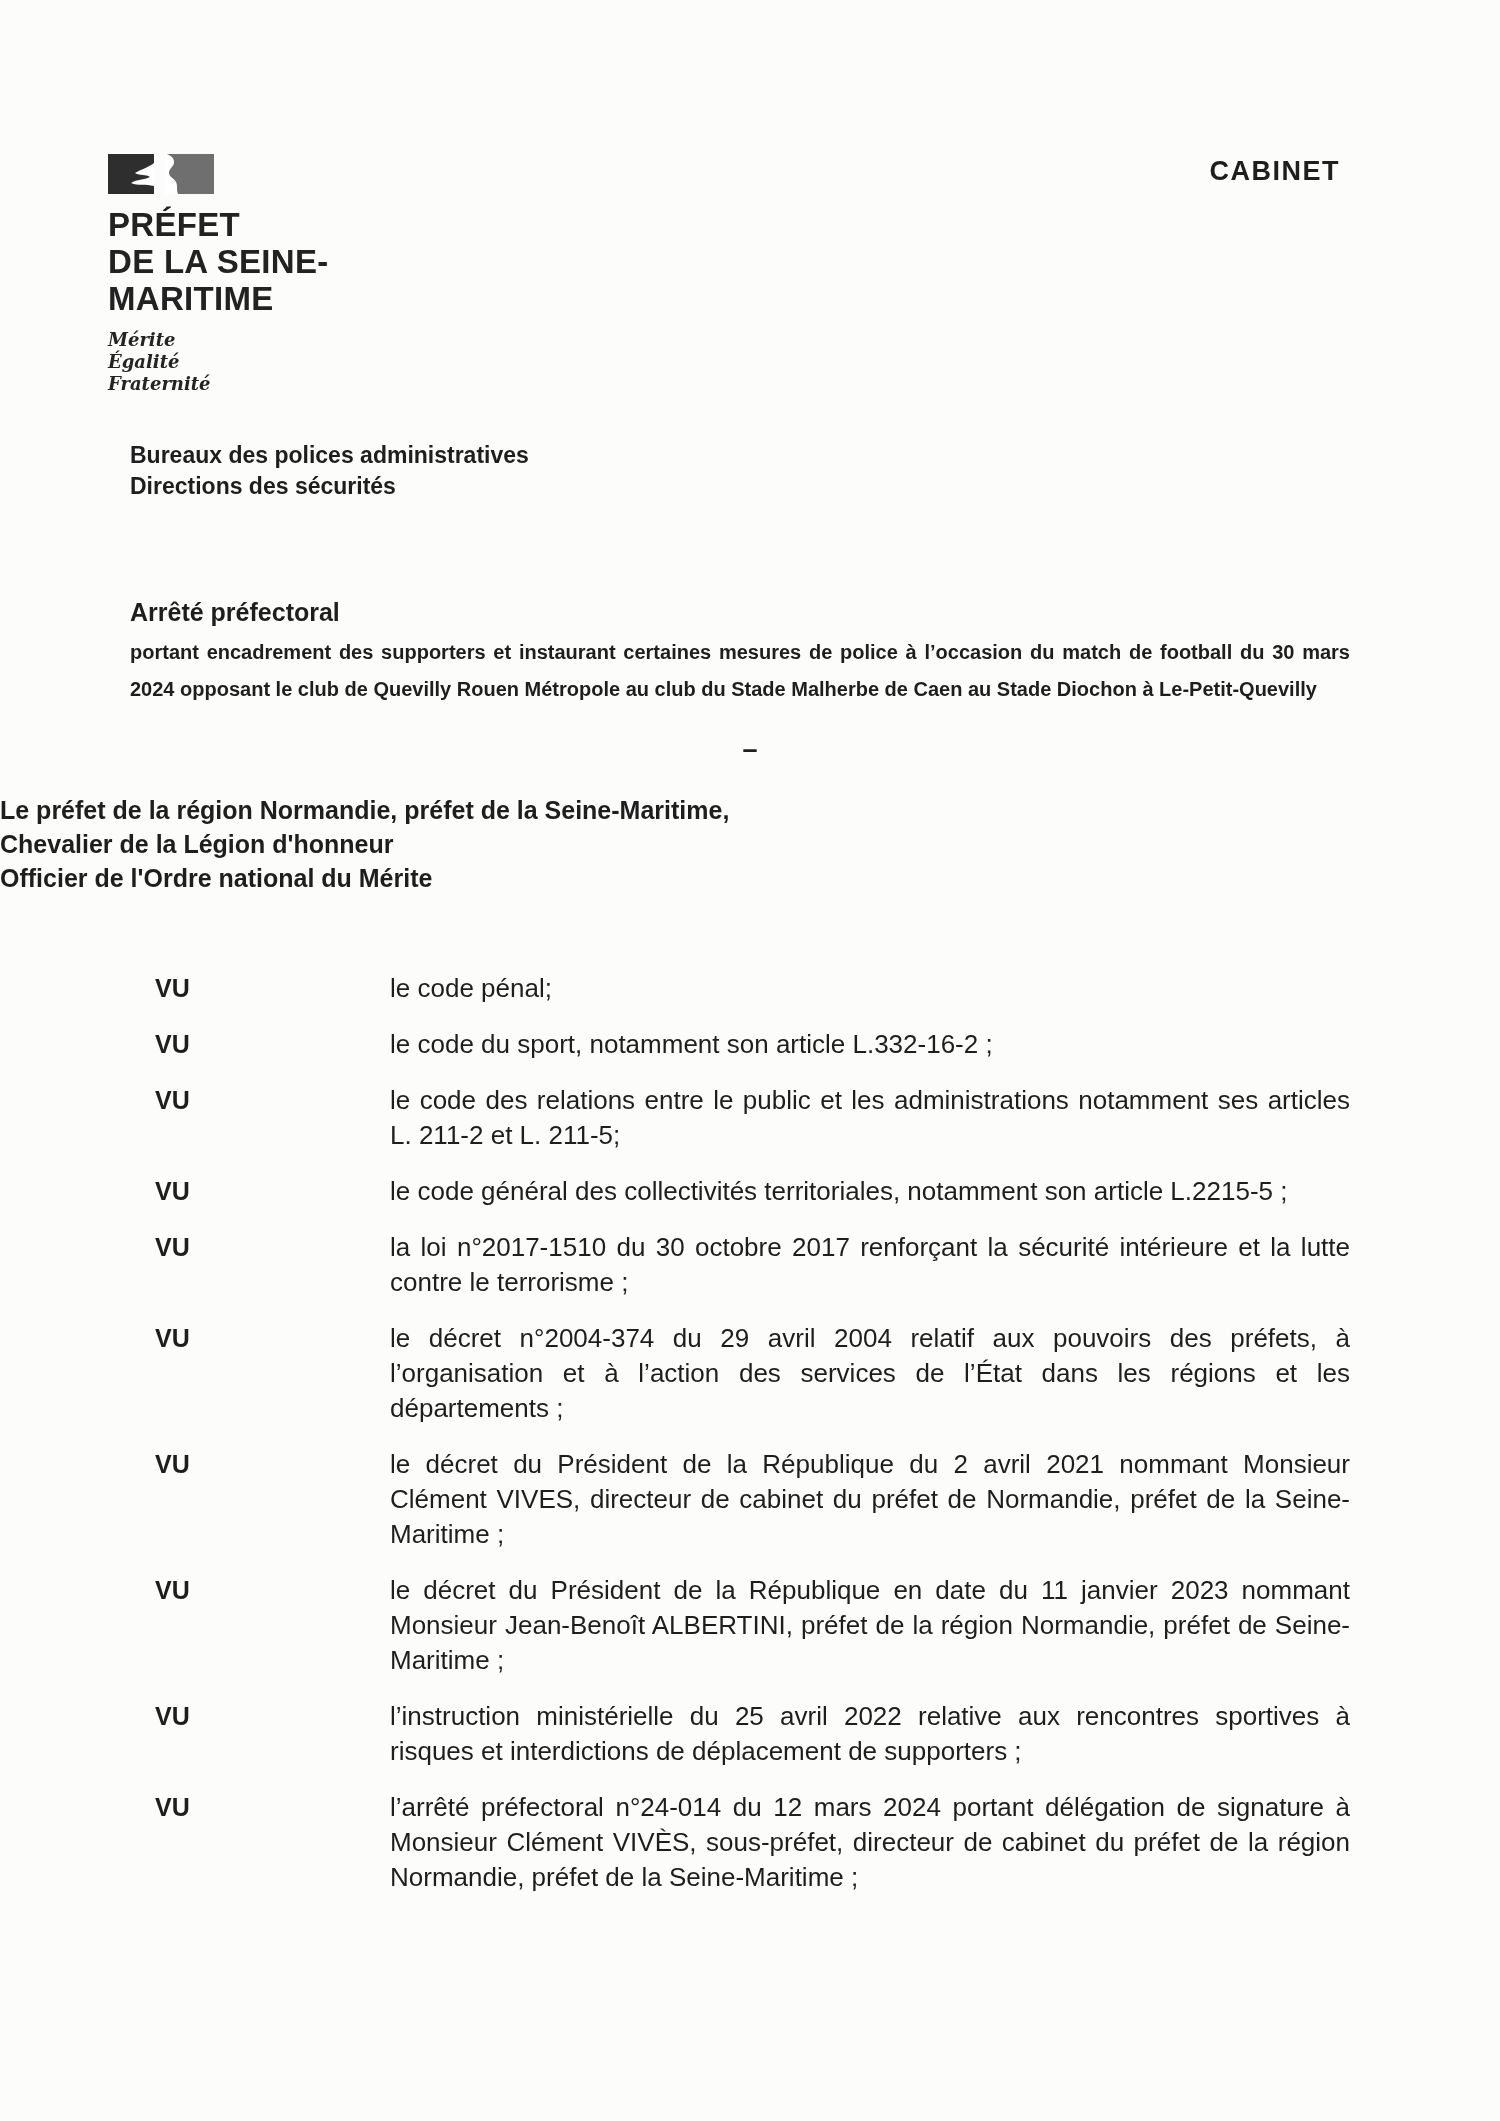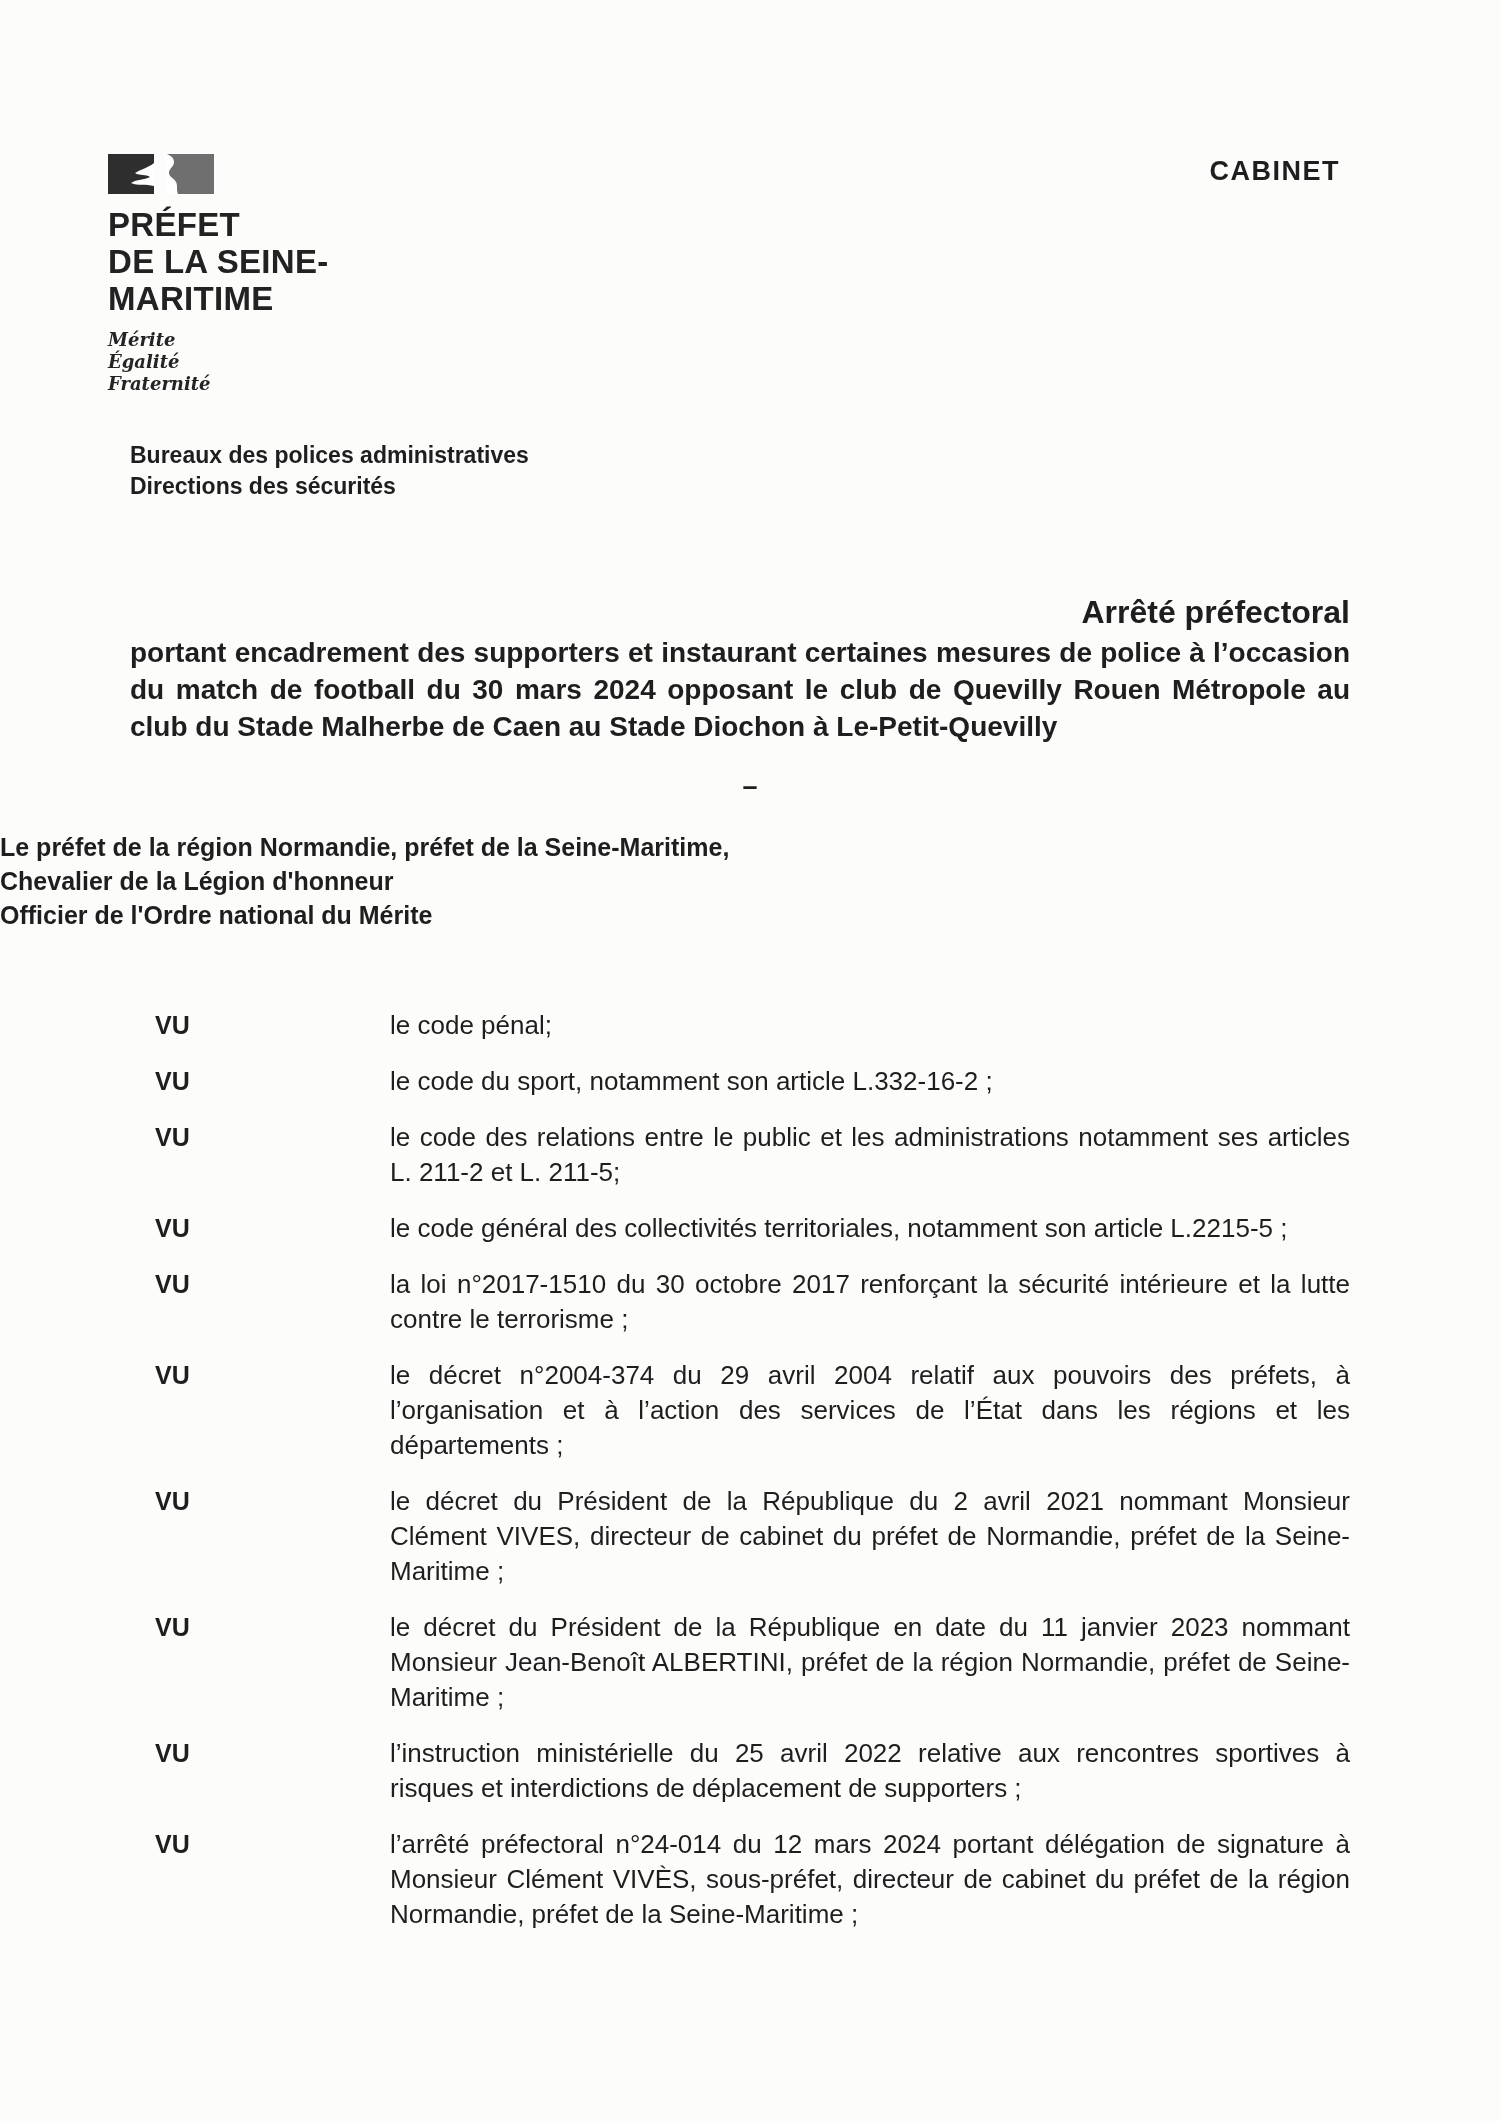--- a/index.html
+++ b/index.html
@@ -54,29 +54,29 @@
   
   .service{
     margin:45px 0 0 130px;
     font-weight:700;
     font-size:23px;
     line-height:31px;
   }
   
   .title-block{margin:95px 150px 0 130px;}
   .title-heading{
-    text-align:right;
-    font-weight:700;
-    font-size:32px;
+    text-align:left;
+    font-weight:700;
+    font-size:25px;
     line-height:31px;
   }
   .title-subject{
     margin:6px 0 0;
     font-weight:700;
-    font-size:28px;
+    font-size:20px;
     line-height:37px;
     text-align:justify;
     text-justify:inter-word;
   }
   .separator{
     text-align:center;
     font-weight:700;
     font-size:27px;
     line-height:31px;
     margin-top:26px;

